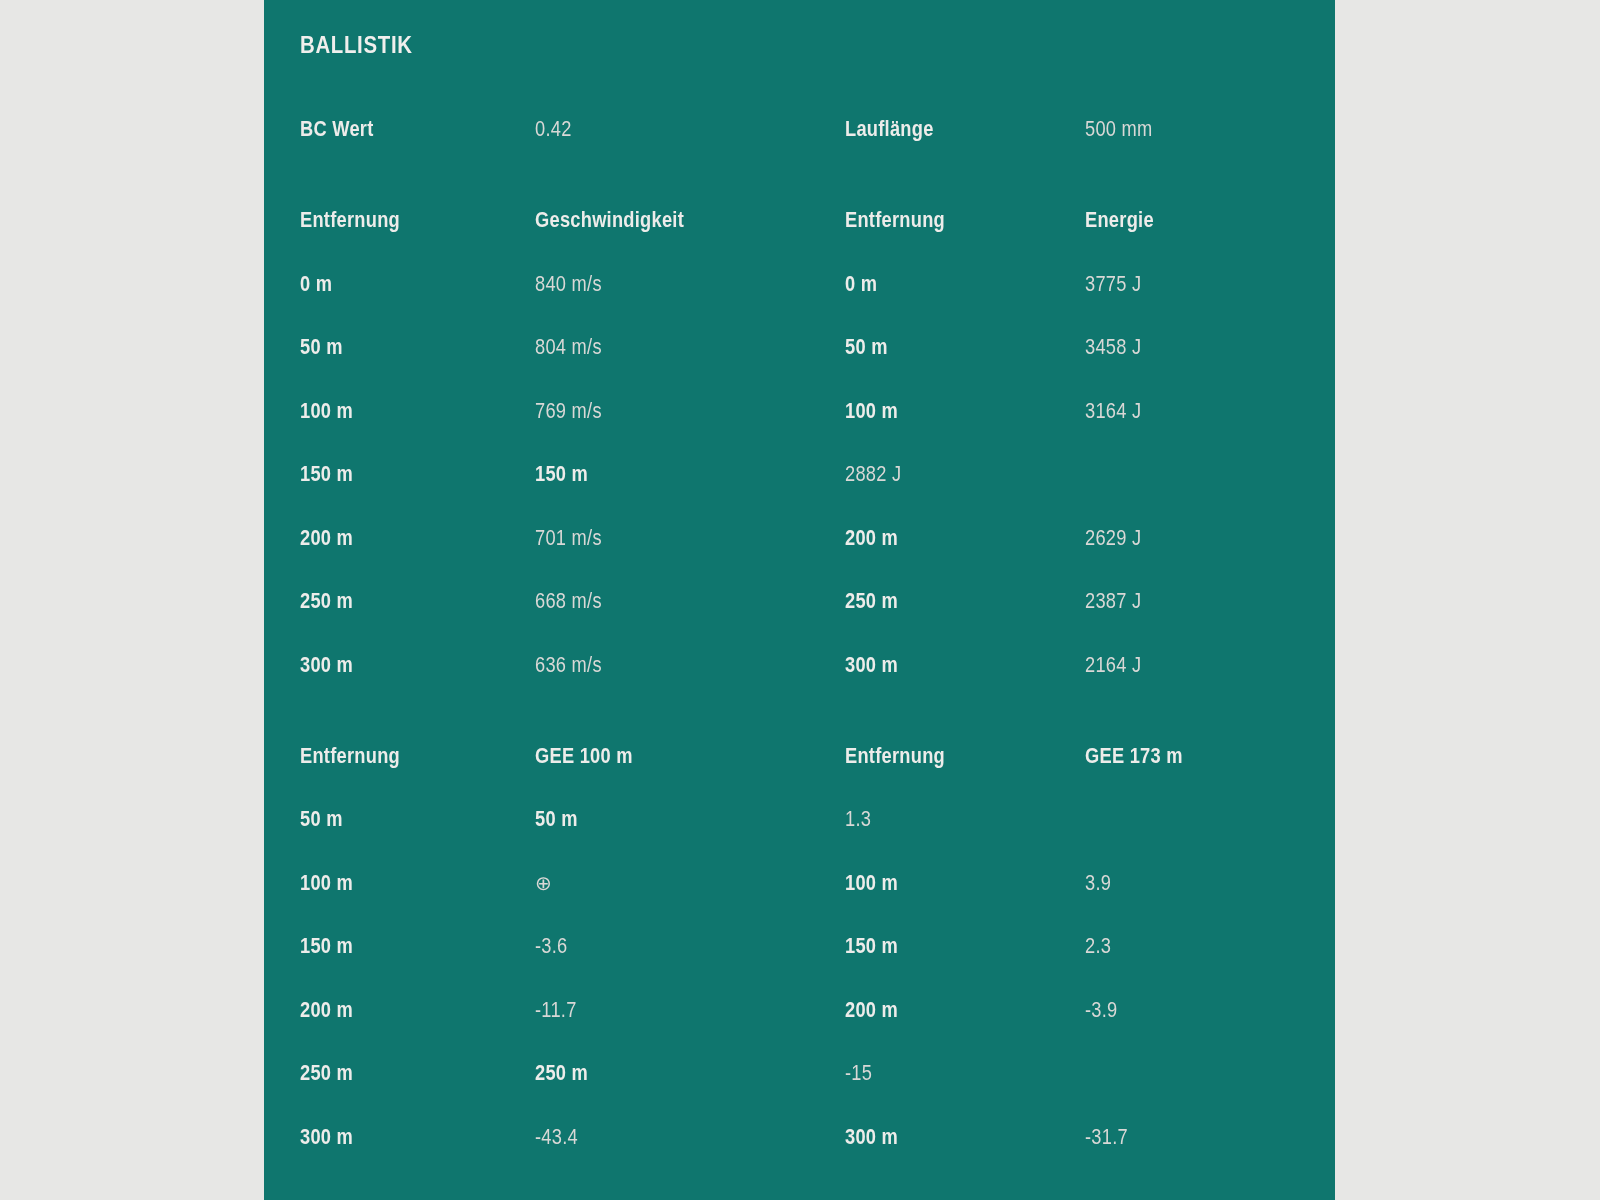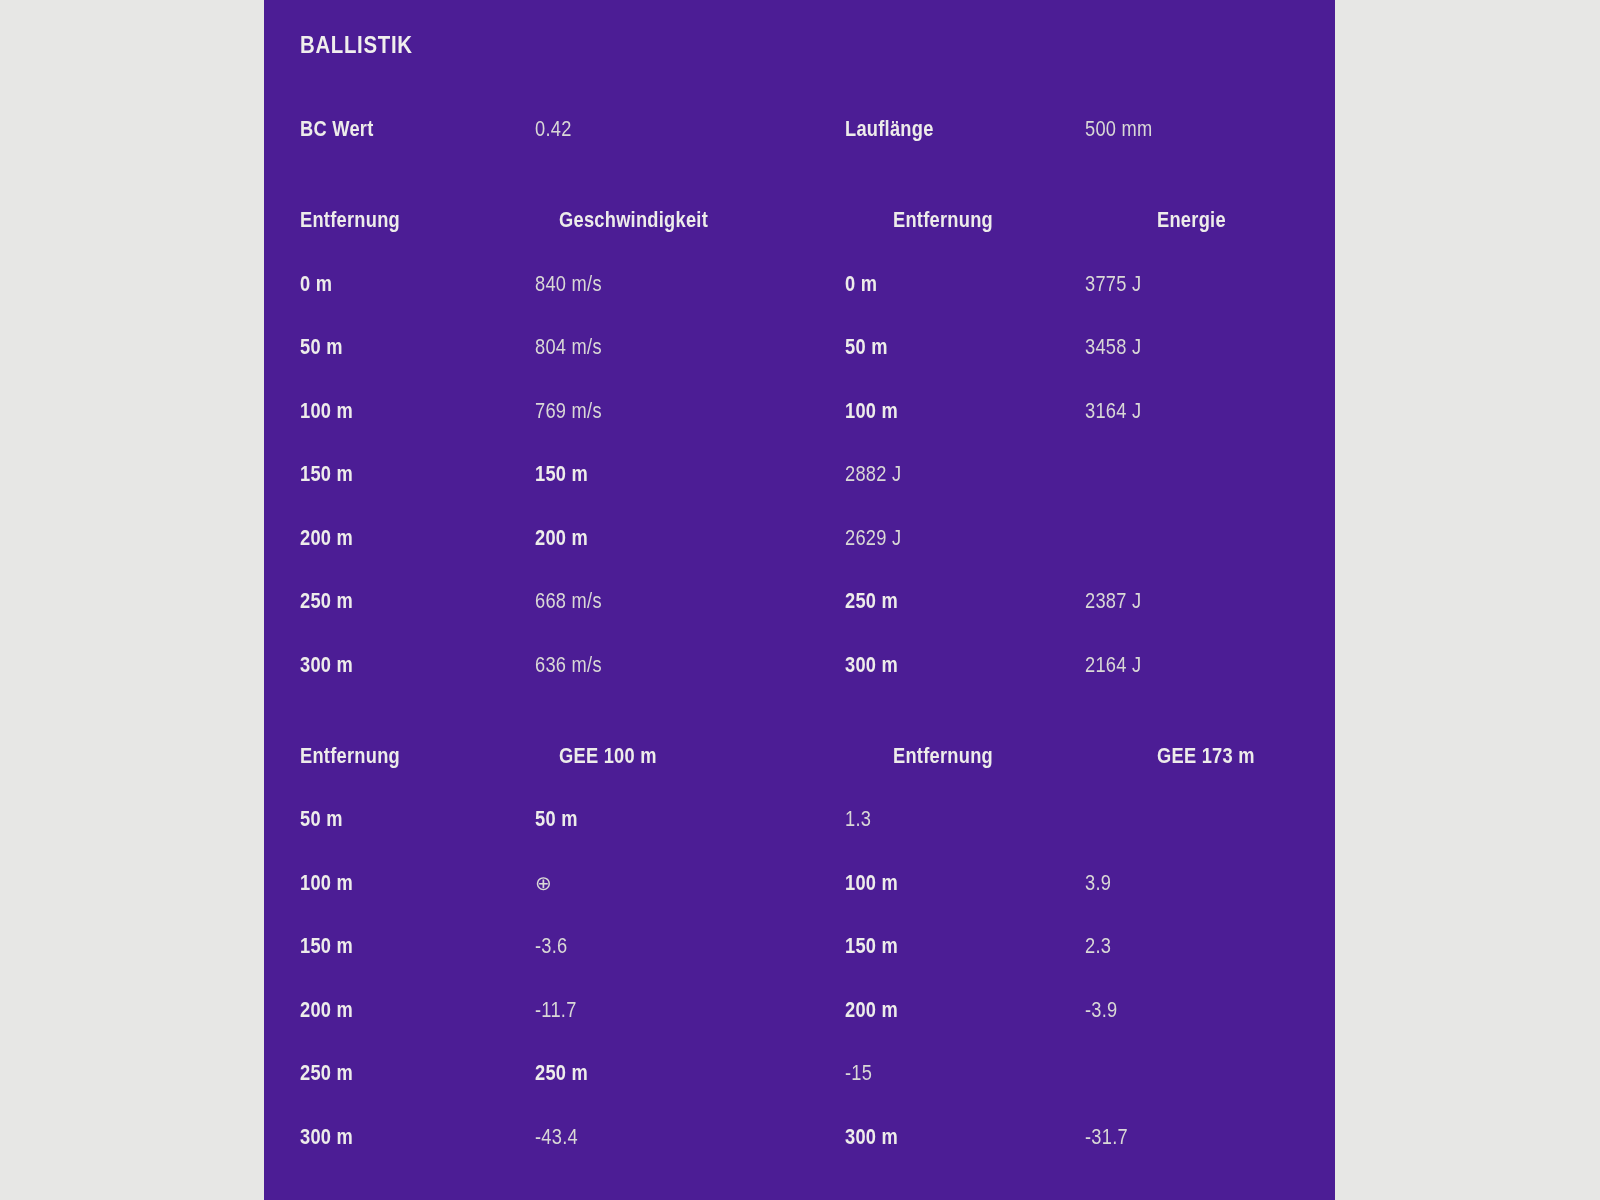--- a/index.html
+++ b/index.html
@@ -10,40 +10,40 @@
     overflow: hidden;
     background: #e7e7e5;
     font-family: "Liberation Sans", sans-serif;
   }
   .panel {
     position: absolute;
     left: 264px;
     top: 0;
     width: 1071px;
     height: 1200px;
-    background: #4c1d95;
+    background: #0f766e;
   }
   .title {
     margin: 33px 0 0 36px;
     font-size: 24px;
     line-height: 24px;
     font-weight: 700;
     color: #f0efed;
     letter-spacing: 0.5px;
   }
   .rows { margin-top: 41px; }
   .rowgroup { display: contents; }
   .trow {
     display: grid;
     grid-template-columns: 235px 310px 240px 1fr;
     align-items: center;
     height: 63.5px;
     padding: 0 36px;
   }
-  .trow.header { margin-top: 27.5px; gap: 24px; }
+  .trow.header { margin-top: 27.5px; }
   .txt {
     display: inline-block;
     transform: scaleX(0.85);
     transform-origin: 0 50%;
     white-space: nowrap;
     font-size: 21.5px;
     letter-spacing: 0.3px;
     font-weight: 400;
     color: #d9d8d6;
   }
@@ -102,20 +102,21 @@
           <div class="cell label"><span class="txt">100 m</span></div>
           <div class="cell value"><span class="txt">769 m/s</span></div>
           <div class="cell label"><span class="txt">100 m</span></div>
           <div class="cell value"><span class="txt">3164 J</span></div>
         </div><div class="trow">
           <div class="cell label"><span class="txt">150 m</span></div>
           <div class="cell label"><span class="txt">150 m</span></div>
           <div class="cell value"><span class="txt">2882 J</span></div>
         </div><div class="trow">
           <div class="cell label"><span class="txt">200 m</span></div>
+          <div class="cell value"><span class="txt">701 m/s</span></div>
           <div class="cell label"><span class="txt">200 m</span></div>
           <div class="cell value"><span class="txt">2629 J</span></div>
         </div><div class="trow">
           <div class="cell label"><span class="txt">250 m</span></div>
           <div class="cell value"><span class="txt">668 m/s</span></div>
           <div class="cell label"><span class="txt">250 m</span></div>
           <div class="cell value"><span class="txt">2387 J</span></div>
         </div><div class="trow">
           <div class="cell label"><span class="txt">300 m</span></div>
           <div class="cell value"><span class="txt">636 m/s</span></div>

